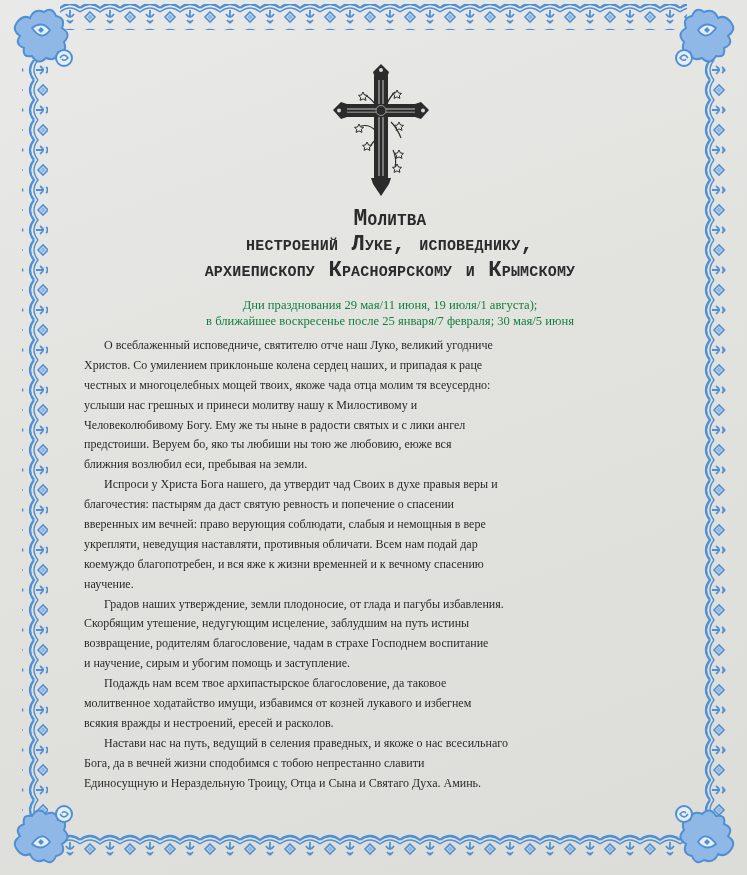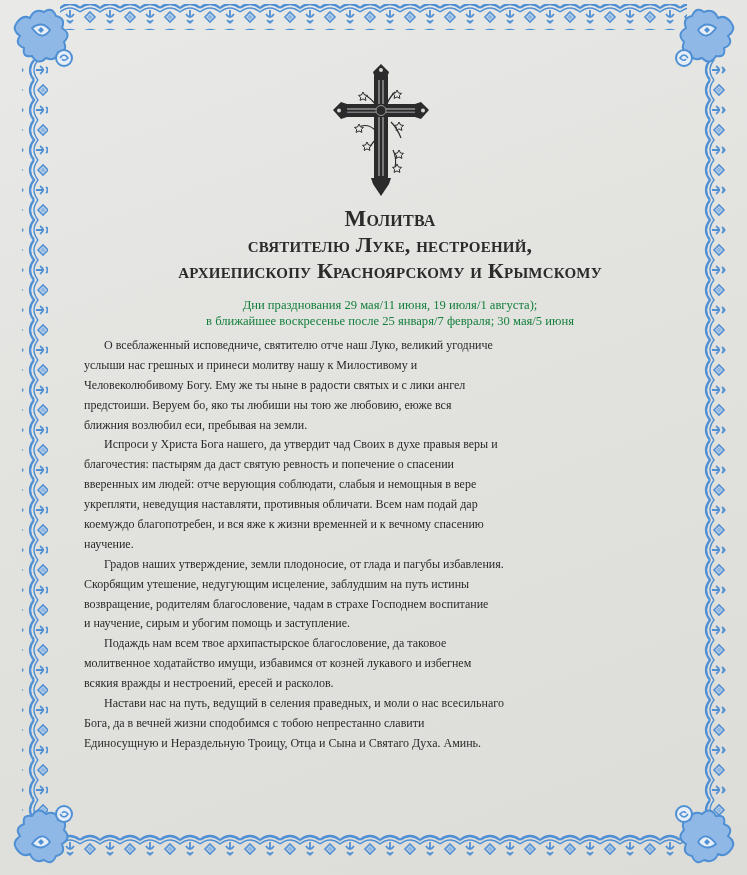--- a/index.html
+++ b/index.html
@@ -38,21 +38,21 @@
     
     .title-block {
       position: absolute;
       left: 120px;
       width: 540px;
       top: 206px;
       text-align: center;
       color: #2b2b2b;
     }
     .title-line {
-      font-family: Liberation Serif, serif;
+      font-family: Liberation Mono, monospace;
       font-weight: bold;
       font-size: 22px;
       line-height: 26px;
       letter-spacing: 0.2px;
       white-space: nowrap;
       font-variant: small-caps;
     }
     .title-line.first {
       font-size: 23px;
     }
@@ -166,44 +166,46 @@
     <path d="M26 60 l1.5 3 l3 0.4 l-2.2 2 l0.6 3 l-2.9 -1.5 l-2.9 1.5 l0.6 -3 l-2.2 -2 l3 -0.4 z"></path>
     <path d="M66 58 l1.5 3 l3 0.4 l-2.2 2 l0.6 3 l-2.9 -1.5 l-2.9 1.5 l0.6 -3 l-2.2 -2 l3 -0.4 z"></path>
     <path d="M34 78 l1.5 3 l3 0.4 l-2.2 2 l0.6 3 l-2.9 -1.5 l-2.9 1.5 l0.6 -3 l-2.2 -2 l3 -0.4 z"></path>
     <path d="M66 86 l1.5 3 l3 0.4 l-2.2 2 l0.6 3 l-2.9 -1.5 l-2.9 1.5 l0.6 -3 l-2.2 -2 l3 -0.4 z"></path>
     <path d="M64 100 l1.5 3 l3 0.4 l-2.2 2 l0.6 3 l-2.9 -1.5 l-2.9 1.5 l0.6 -3 l-2.2 -2 l3 -0.4 z"></path>
   </g>
 </svg>
 
 <div class="title-block">
   <div class="title-line first">Молитва</div>
-  <div class="title-line">святителю Луке, нестроений,</div>
+  <div class="title-line">нестроений Луке, исповеднику,</div>
   <div class="title-line">архиепископу Красноярскому и Крымскому</div>
 </div>
 
 <div class="subtitle-block">
   <div class="subtitle-line">Дни празднования 29 мая/11 июня, 19 июля/1 августа);</div>
   <div class="subtitle-line">в ближайшее воскресенье после 25 января/7 февраля; 30 мая/5 июня</div>
 </div>
 
 <div class="body-text" id="body-text">
     <div class="body-line indent">О всеблаженный исповедниче, святителю отче наш Луко, великий угодниче</div>
+    <div class="body-line">Христов. Со умилением приклоньше колена сердец наших, и припадая к раце</div>
+    <div class="body-line">честных и многоцелебных мощей твоих, якоже чада отца молим тя всеусердно:</div>
     <div class="body-line">услыши нас грешных и принеси молитву нашу  к Милостивому и</div>
     <div class="body-line">Человеколюбивому Богу. Ему же ты ныне в радости святых и с лики ангел</div>
     <div class="body-line">предстоиши. Веруем бо, яко ты любиши ны тою же любовию, еюже вся</div>
     <div class="body-line">ближния возлюбил еси, пребывая на земли.</div>
     <div class="body-line indent">Испроси у Христа Бога нашего, да утвердит чад Своих в духе правыя веры и</div>
     <div class="body-line">благочестия: пастырям да даст святую ревность и попечение о спасении</div>
-    <div class="body-line">вверенных им людей: отче верующия соблюдати, слабыя и немощныя в вере</div>
+    <div class="body-line">вверенных им вечней: право верующия соблюдати, слабыя и немощныя в вере</div>
     <div class="body-line">укрепляти, неведущия наставляти, противныя обличати. Всем нам подай дар</div>
     <div class="body-line">коемуждо благопотребен, и вся яже к жизни временней и к вечному спасению</div>
     <div class="body-line">научение.</div>
     <div class="body-line indent">Градов наших утверждение, земли плодоносие, от глада и пагубы избавления.</div>
     <div class="body-line">Скорбящим утешение, недугующим исцеление, заблудшим на путь истины</div>
     <div class="body-line">возвращение, родителям благословение, чадам в страхе Господнем воспитание</div>
     <div class="body-line">и научение, сирым и убогим помощь и заступление.</div>
     <div class="body-line indent">Подаждь нам всем твое архипастырское благословение, да таковое</div>
     <div class="body-line">молитвенное ходатайство имущи, избавимся от козней лукавого и избегнем</div>
     <div class="body-line">всякия вражды и нестроений, ересей и расколов.</div>
-    <div class="body-line indent">Настави нас на путь, ведущий в селения праведных, и моли о нас всесильнаго</div>
+    <div class="body-line indent">Настави нас на путь, ведущий в селения праведных, и якоже о нас всесильнаго</div>
     <div class="body-line">Бога, да в вечней жизни сподобимся с тобою непрестанно славити</div>
     <div class="body-line">Единосущную и Нераздельную Троицу, Отца и Сына и Святаго Духа. Аминь.</div>
   </div>
 
 </body></html>

